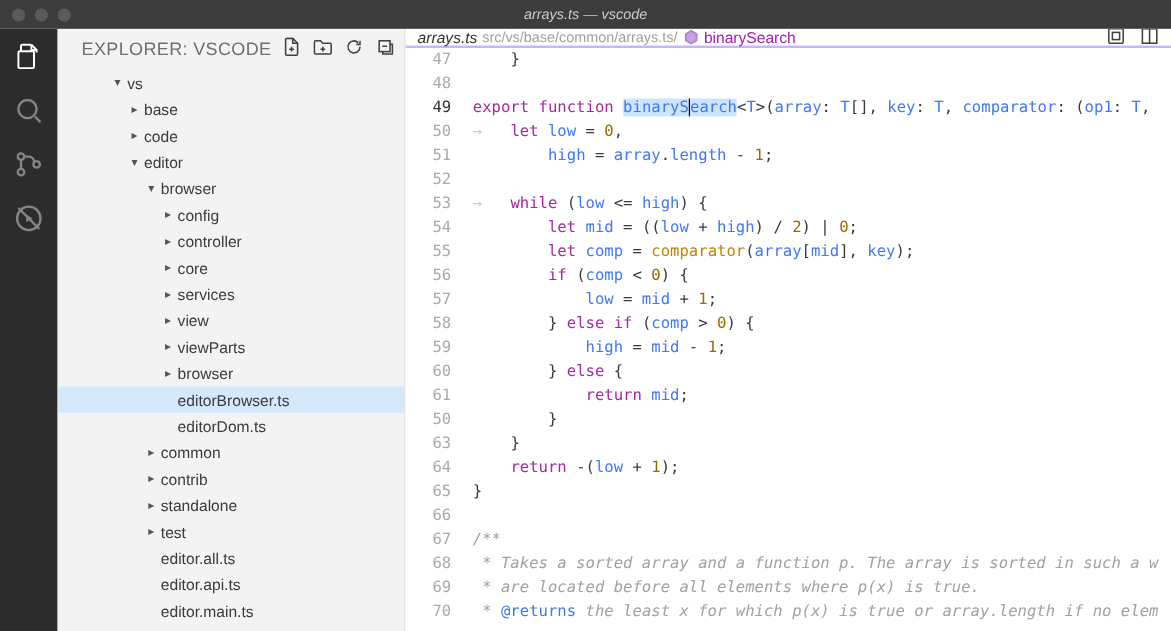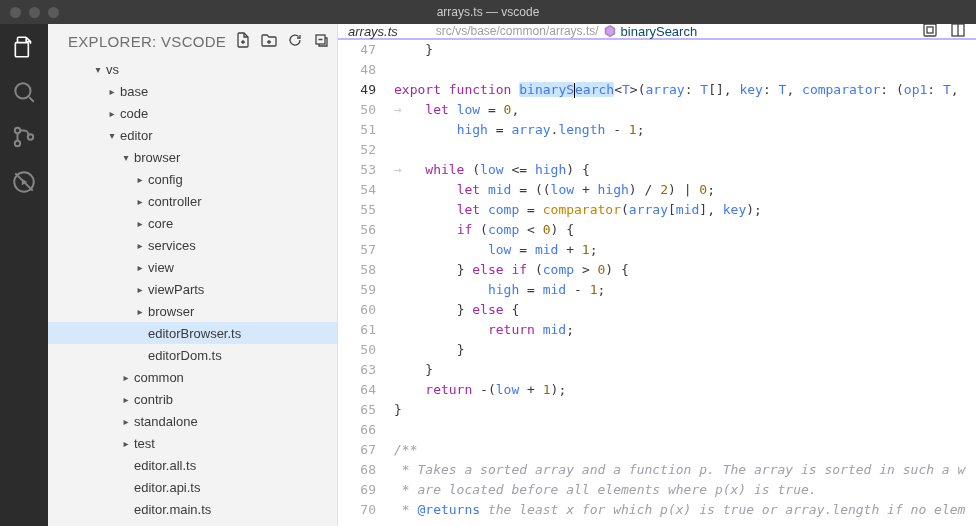--- a/index.html
+++ b/index.html
@@ -20,21 +20,21 @@
   align-items: center;
   color: #ccc;
   font-size: 12px;
   position: relative;
 }
 .traffic-lights { display: flex; gap: 8px; padding-left: 10px; }
 .tl { width: 11px; height: 11px; border-radius: 50%; }
 .tl.red { background: #5a5a5a; }
 .tl.yellow { background: #5a5a5a; }
 .tl.green { background: #5a5a5a; }
-.titlebar-title { position: absolute; left: 50%; transform: translateX(-50%); }
+.titlebar-title { position: absolute; left: 50%; transform: translateX(-50%); font-style: italic; }
 
 .main { flex: 1; display: flex; overflow: hidden; }
 
 .activitybar {
   width: 48px;
   background: #2c2c2c;
   display: flex;
   flex-direction: column;
   align-items: center;
   padding-top: 10px;
@@ -76,22 +76,22 @@
   height: 16px;
   border-bottom: 2px solid #c4b5fd;
   display: flex;
   align-items: center;
   padding: 0 10px;
   font-size: 13px;
   color: #888;
   gap: 4px;
 }
 .bc-file { color: #333; font-style: italic; }
-.bc-path { color: #a0a0a0; font-size: 12px; margin-left: 34px; }
-.bc-sym { color: #0c4a6e; display: flex; align-items: center; gap: 4px; }
+.bc-path { color: #a0a0a0; font-size: 12px; }
+.bc-sym { color: #a21caf; display: flex; align-items: center; gap: 4px; }
 .bc-actions { margin-left: auto; display: flex; gap: 12px; }
 .bc-actions svg { width: 16px; height: 16px; color: #424242; }
 
 .code-area { flex: 1; display: flex; overflow: hidden; font-family: "SF Mono", Menlo, Consolas, monospace; font-size: 13px; line-height: 20px; }
 .gutter { width: 56px; text-align: right; padding-right: 18px; color: #aaa; user-select: none; background: #fff; }
 .gutter .ln { height: 20px; }
 .gutter .ln.current { color: #333; }
 .code { flex: 1; overflow: hidden; white-space: pre; color: #333; }
 .code .line { height: 20px; }
 

